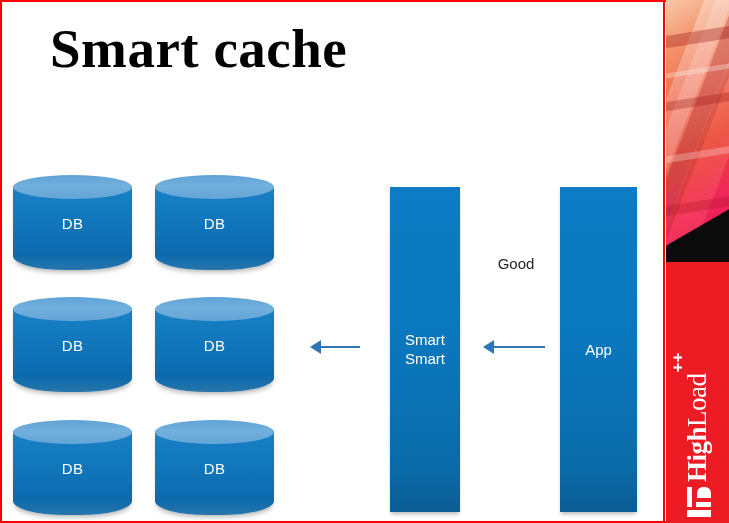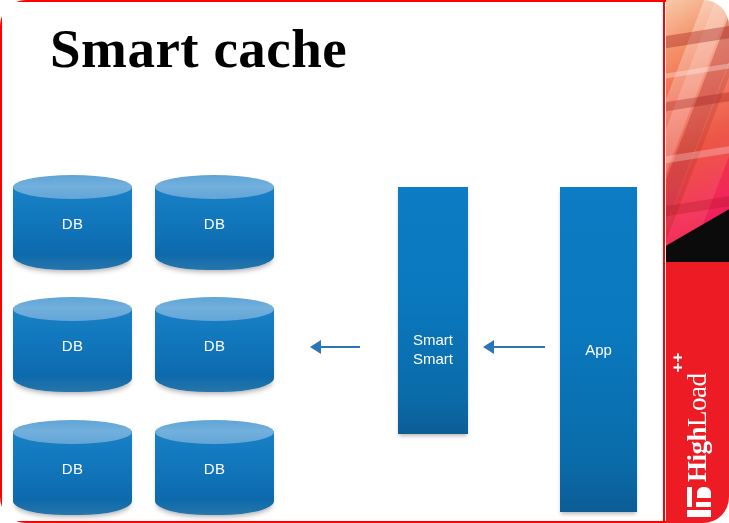--- a/index.html
+++ b/index.html
@@ -1,18 +1,18 @@
 <!DOCTYPE html>
 <html><head>
 <meta charset="utf-8">
 <style>
   html,body{margin:0;padding:0;background:#ffffff;}
   body{width:729px;height:523px;overflow:hidden;font-family:"Liberation Sans",sans-serif;}
 
-  #slide{position:relative;width:729px;height:523px;background:#fff;overflow:hidden;border-radius:26px;}
+  #slide{position:relative;width:729px;height:523px;background:#fff;overflow:hidden;}
 
   
   .frame{
     position:absolute;left:0;top:0;width:666px;height:523px;
     border:2px solid #ff0000;border-right:none;box-sizing:border-box;
     background:#ffffff;
   }
   .frame-right-edge{
     position:absolute;left:663px;top:0;width:2px;height:523px;background:#ff0000;
   }
@@ -171,40 +171,41 @@
   </div>
 
   <div class="cyl" style="left:155px;top:420px;">
     <div class="cyl-body">
         <div class="cyl-bottom-sheen"></div>
       </div>
     <div class="cyl-top"></div>
     <div class="cyl-label">DB</div>
   </div>
 
-  <div class="bar" style="left:398px;top:187px;width:70px;height:247px;">
+  <div class="bar" style="left:390px;top:187px;width:70px;height:325px;">
     <div class="bar-label" style="top:143px;">Smart</div>
     <div class="bar-label" style="top:162px;">Smart</div>
   </div>
 
   <div class="bar" style="left:560px;top:187px;width:77px;height:325px;">
     <div class="bar-label" style="top:153px;">App</div>
   </div>
 
   <div class="arrow" style="left:310px;top:340px;width:50px;">
     <div class="arrow-shaft" style="width:42px;"></div>
     <div class="arrow-head"></div>
   </div>
 
   <div class="arrow" style="left:483px;top:340px;width:62px;">
     <div class="arrow-shaft" style="width:54px;"></div>
     <div class="arrow-head"></div>
   </div>
 
   <div class="caption" style="left:478px;top:252px;width:76px;">
+    <div>Good</div>
   </div>
 
   <div class="side">
     <div class="side-photo">
       <i class="g10"></i>
       <i class="g1"></i>
       <i class="g2"></i>
       <i class="g3"></i>
       <i class="g4"></i>
       <i class="g8"></i>

